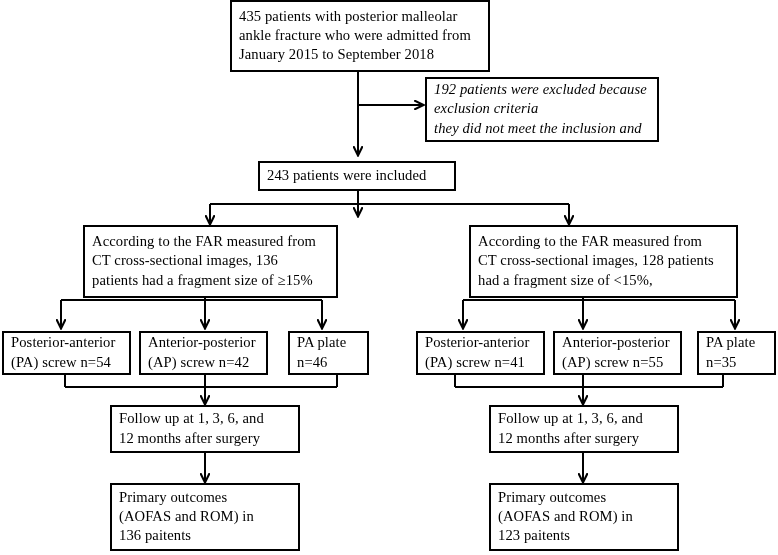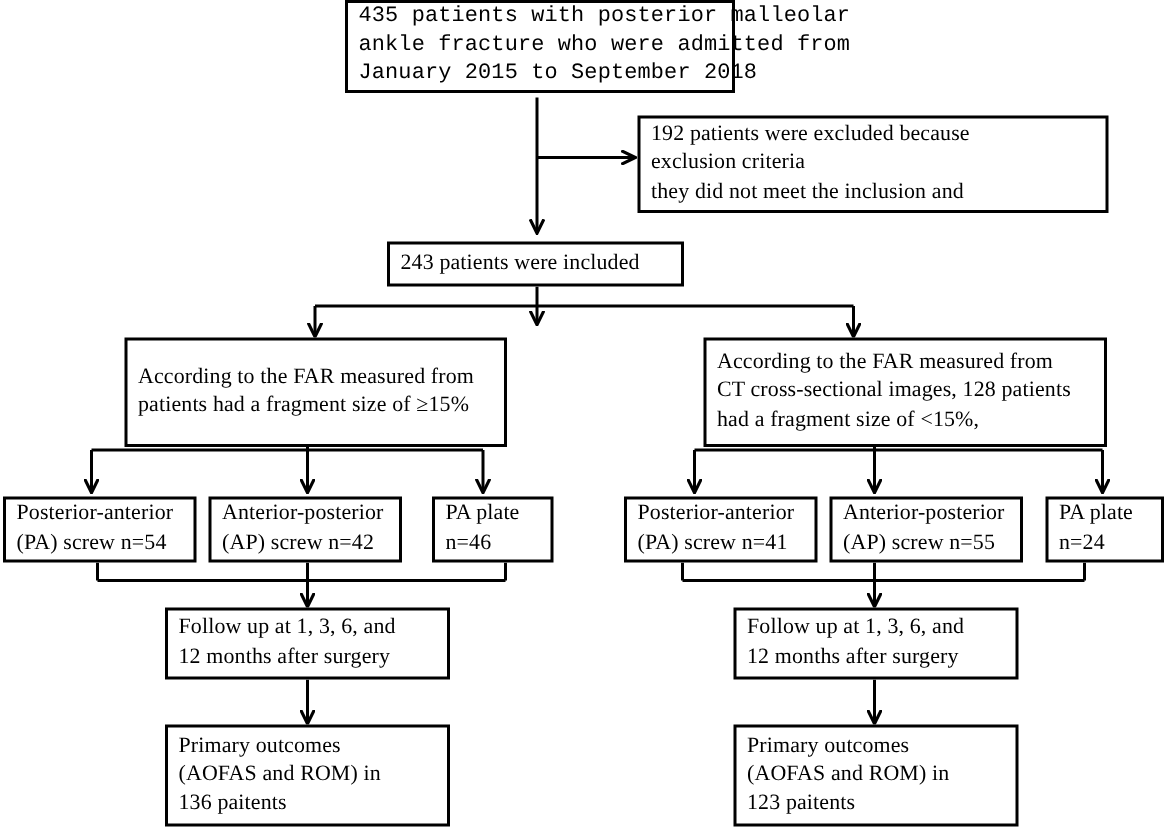--- a/index.html
+++ b/index.html
@@ -92,38 +92,39 @@
 
     <line x1="455" y1="375" x2="455" y2="387"></line>
     <line x1="583" y1="375" x2="583" y2="387"></line>
     <line x1="723" y1="375" x2="723" y2="387"></line>
     <line x1="455" y1="387" x2="723" y2="387"></line>
     <line x1="583" y1="387" x2="583" y2="404" marker-end="url(#arrow)"></line>
 
     <line x1="583" y1="453" x2="583" y2="482" marker-end="url(#arrow)"></line>
   </svg>
 
-  <div class="node" style="left:230px; top:0px; width:260px; height:62px;font-family:Liberation Mono, monospace;">
+  <div class="node" style="left:230px; top:0px; width:260px; height:72px;">
     <div class="ln">435 patients with posterior malleolar</div>
     <div class="ln">ankle fracture who were admitted from</div>
     <div class="ln">January 2015 to September 2018</div>
   </div>
 
-  <div class="node" style="left:425px; top:77px; width:314px; height:65px;">
+  <div class="node" style="left:425px; top:77px; width:234px; height:65px;font-style:italic;">
     <div class="ln">192 patients were excluded because</div>
     <div class="ln">exclusion criteria</div>
     <div class="ln">they did not meet the inclusion and</div>
   </div>
 
   <div class="node" style="left:258px; top:161px; width:198px; height:30px;">
     <div class="ln">243 patients were included</div>
   </div>
 
   <div class="node" style="left:83px; top:225px; width:255px; height:73px;">
     <div class="ln">According to the FAR measured from</div>
+    <div class="ln">CT cross-sectional images, 136</div>
     <div class="ln">patients had a fragment size of ≥15%</div>
   </div>
 
   <div class="node" style="left:469px; top:225px; width:269px; height:73px;">
     <div class="ln">According to the FAR measured from</div>
     <div class="ln">CT cross-sectional images, 128 patients</div>
     <div class="ln">had a fragment size of &lt;15%,</div>
   </div>
 
   <div class="node" style="left:2px; top:331px; width:129px; height:44px;">
@@ -146,21 +147,21 @@
     <div class="ln">(PA) screw n=41</div>
   </div>
 
   <div class="node" style="left:553px; top:331px; width:129px; height:44px;">
     <div class="ln">Anterior-posterior</div>
     <div class="ln">(AP) screw n=55</div>
   </div>
 
   <div class="node" style="left:697px; top:331px; width:79px; height:44px;">
     <div class="ln">PA plate</div>
-    <div class="ln">n=24</div>
+    <div class="ln">n=35</div>
   </div>
 
   <div class="node" style="left:110px; top:405px; width:190px; height:48px;">
     <div class="ln">Follow up at 1, 3, 6, and</div>
     <div class="ln">12 months after surgery</div>
   </div>
 
   <div class="node" style="left:489px; top:405px; width:190px; height:48px;">
     <div class="ln">Follow up at 1, 3, 6, and</div>
     <div class="ln">12 months after surgery</div>

